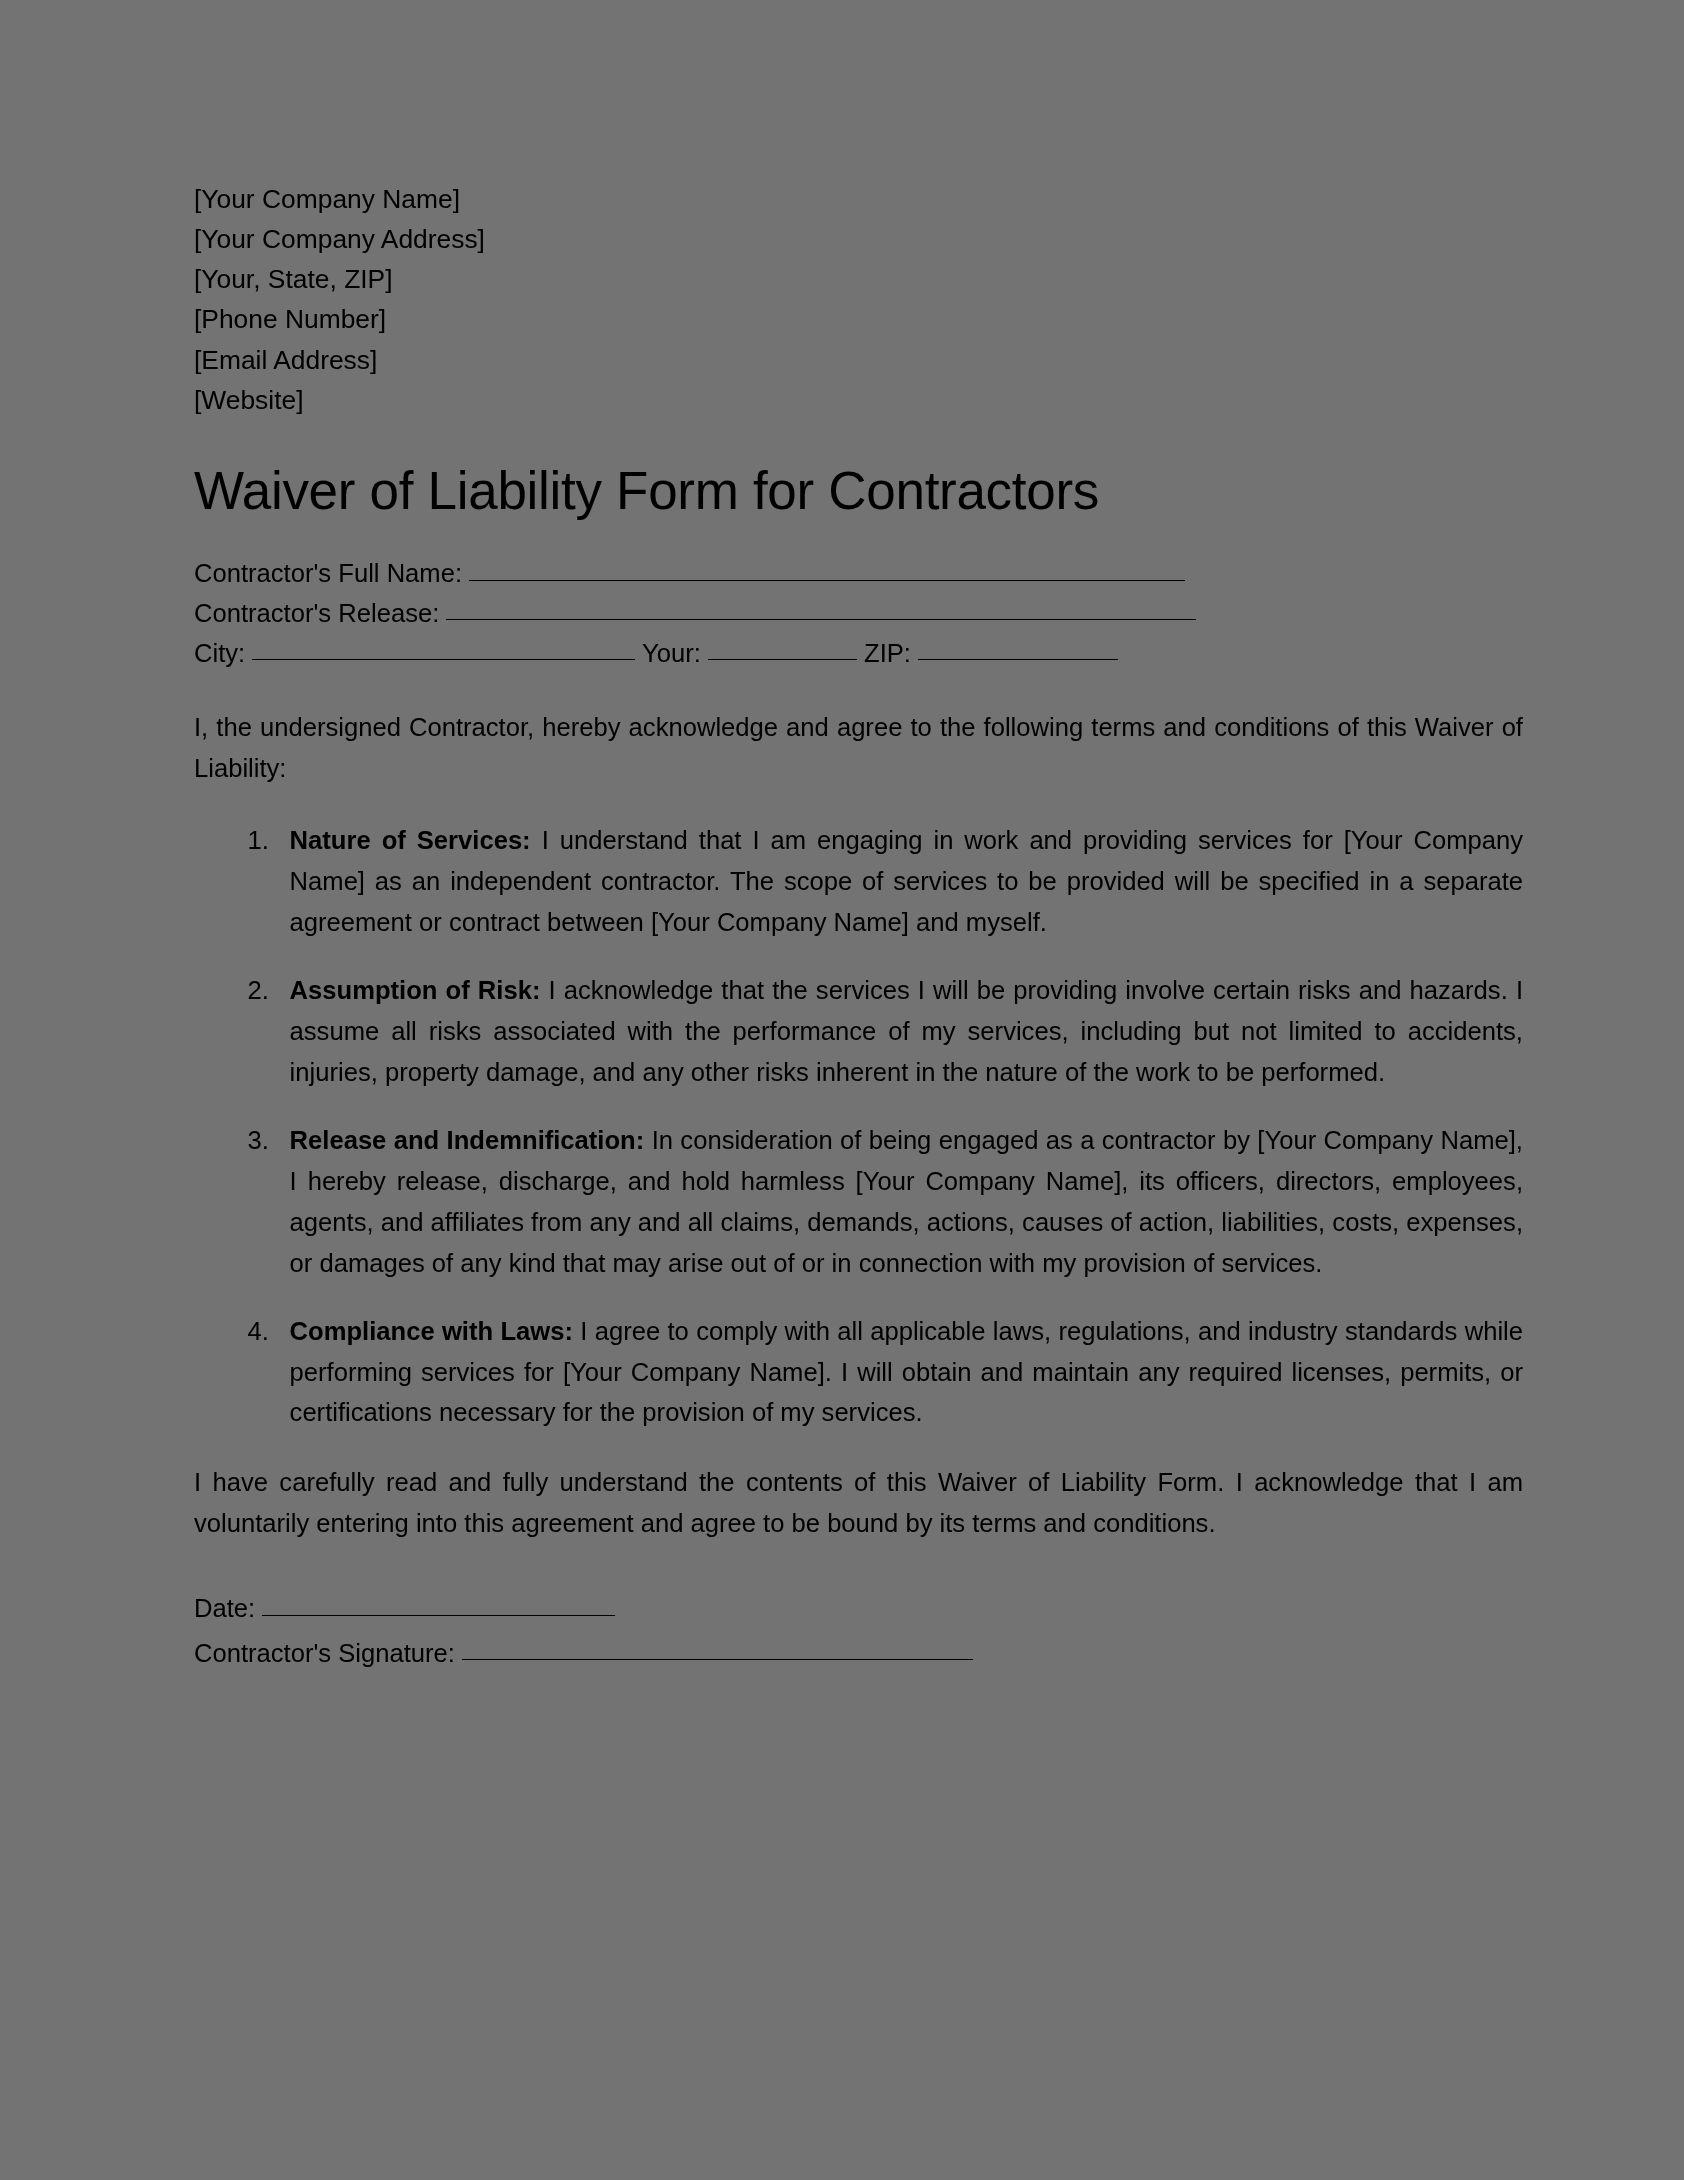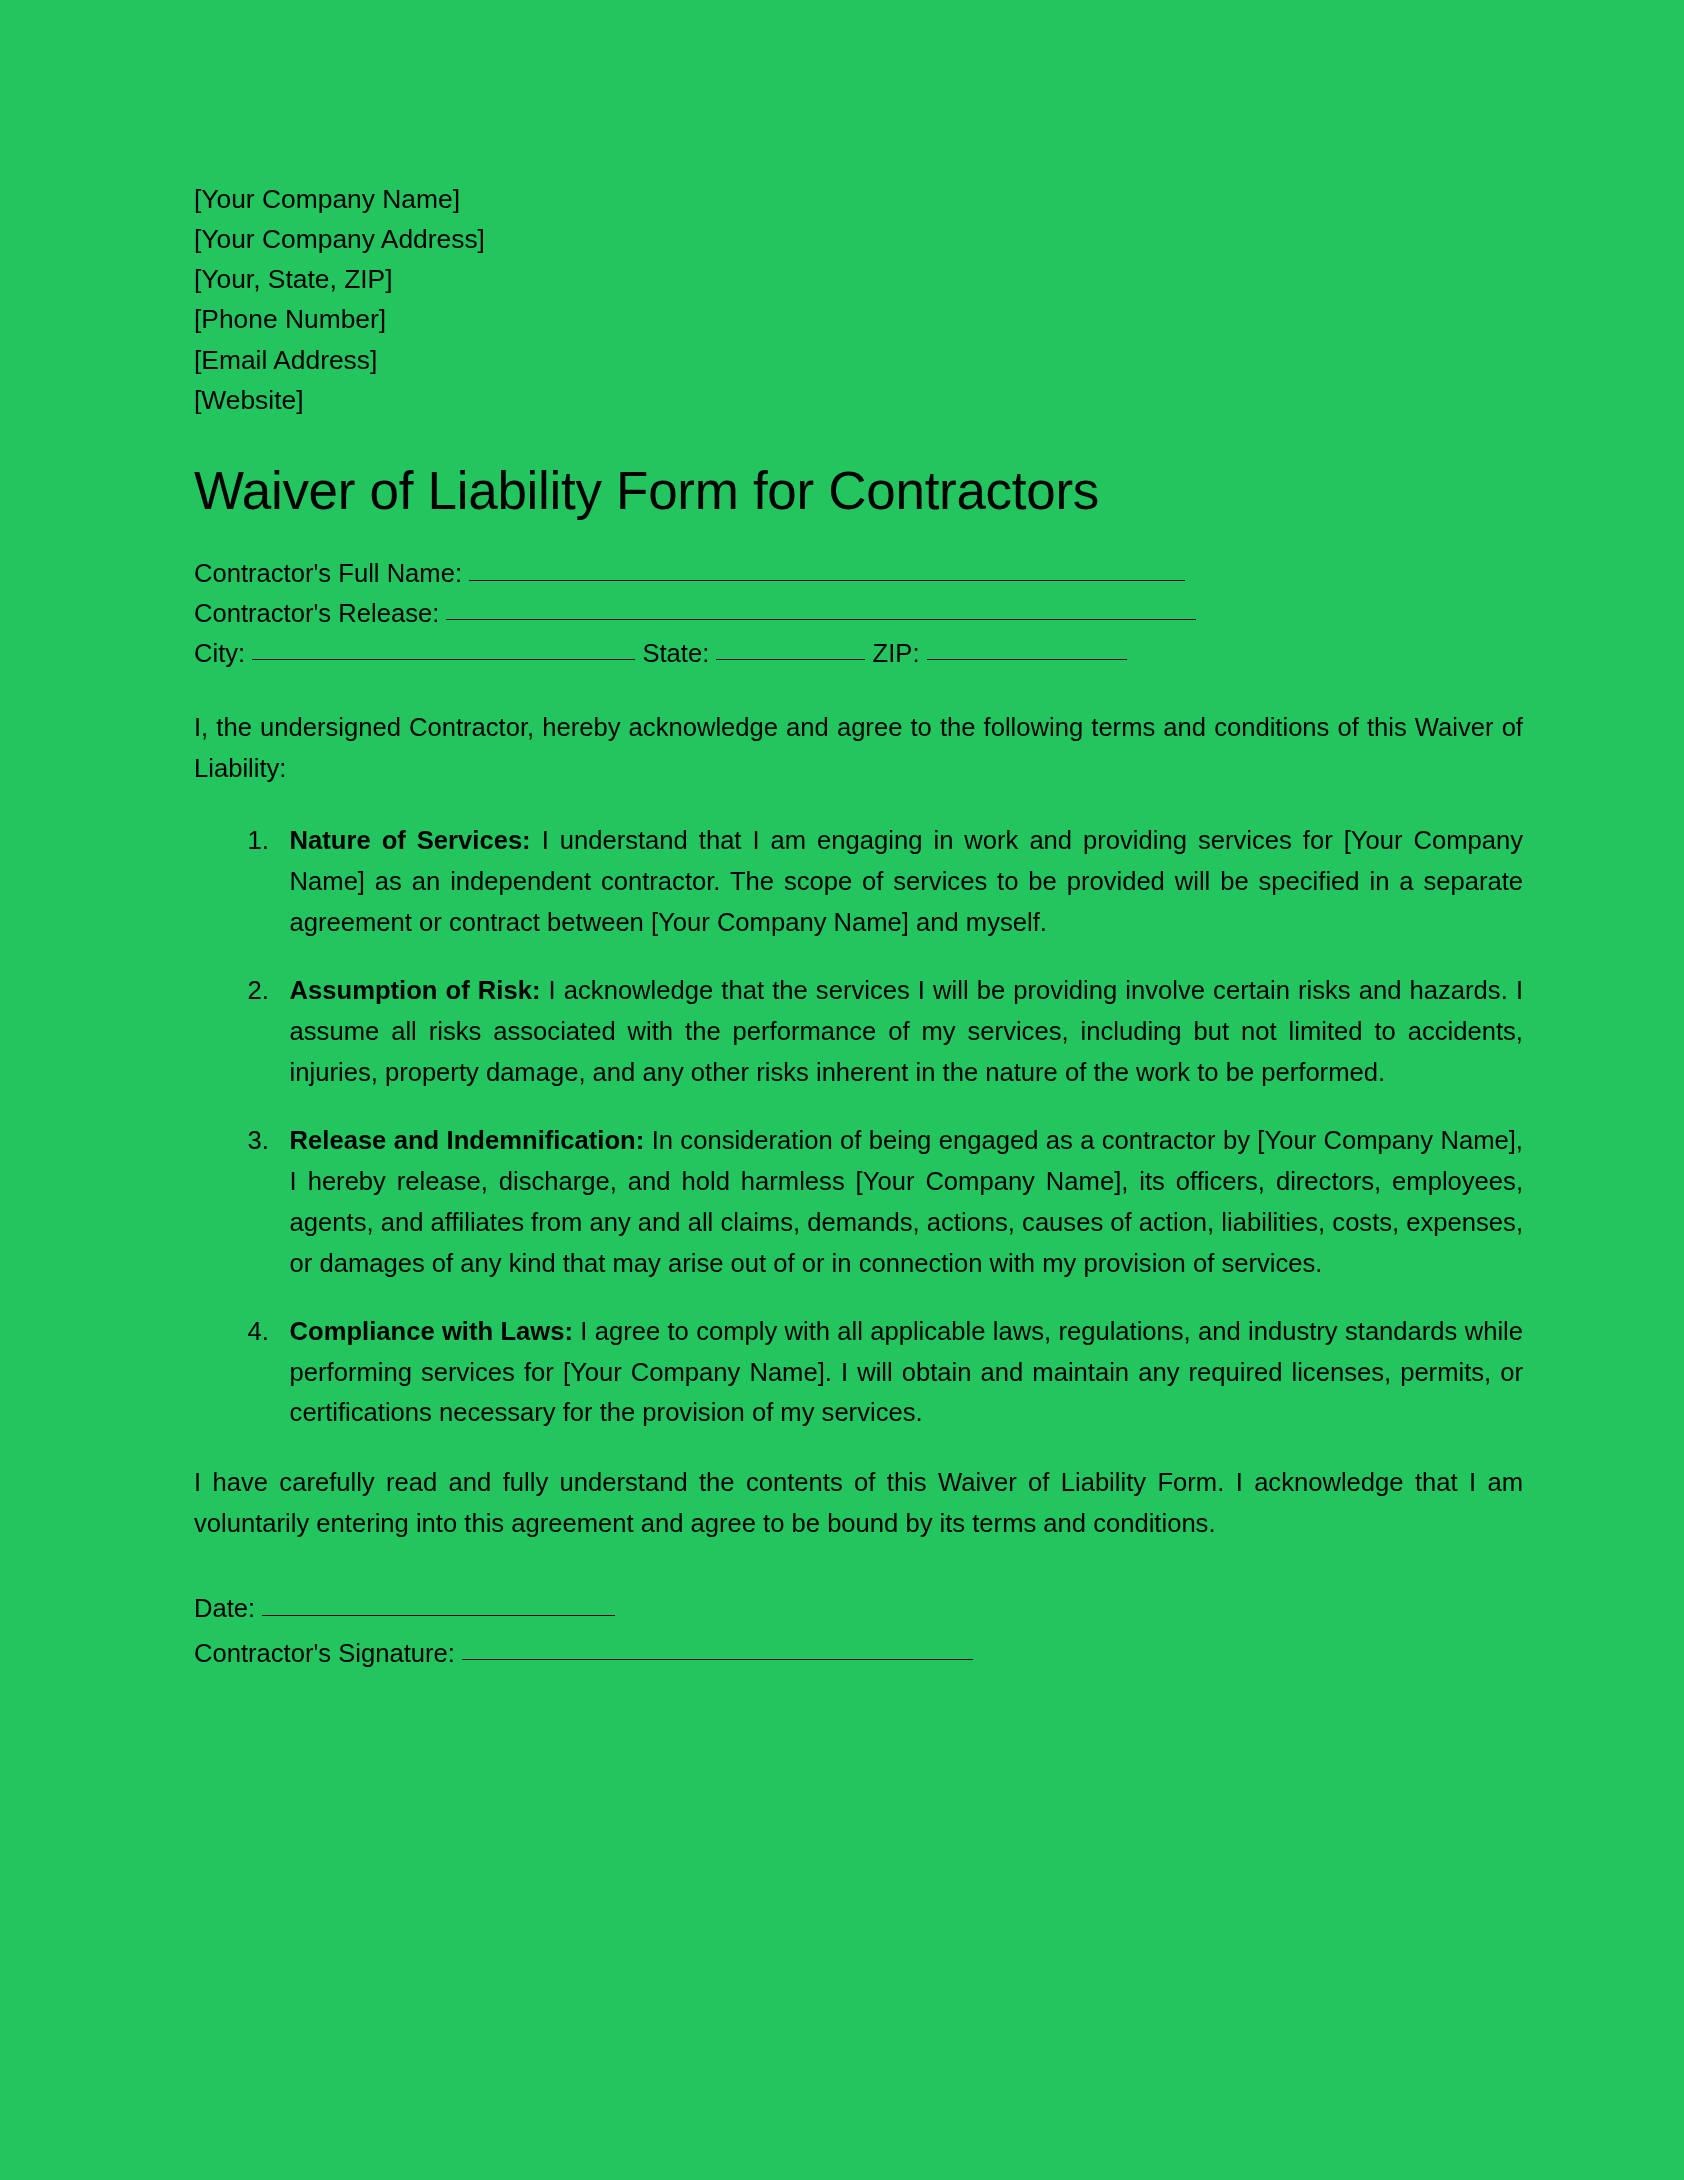--- a/index.html
+++ b/index.html
@@ -8,21 +8,21 @@
     background: #ffffff;
   }
   body {
     font-family: "Liberation Sans", sans-serif;
     color: #000000;
   }
   .page {
     width: 1685px;
     min-height: 2181px;
     box-sizing: border-box;
-    background: #22c55e;
+    background: #737373;
     margin: 0 auto;
     position: relative;
     padding: 179px 162px 102px 194px;
   }
   .letterhead {
     font-size: 26.4px;
     line-height: 1.52;
     margin-bottom: 39px;
   }
   .letterhead div {
@@ -107,21 +107,21 @@
       <span>Contractor's Full Name:</span>
       <span class="rule" style="width:716px"></span>
     </div>
     <div class="field-line">
       <span>Contractor's Release:</span>
       <span class="rule" style="width:750px"></span>
     </div>
     <div class="field-line">
       <span>City:</span>
       <span class="rule" style="width:383px"></span>
-      <span>State:</span>
+      <span>Your:</span>
       <span class="rule" style="width:149px"></span>
       <span>ZIP:</span>
       <span class="rule" style="width:200px"></span>
     </div>
   </div>
 
   <p class="intro">I, the undersigned Contractor, hereby acknowledge and agree to the following terms and conditions of this Waiver of Liability:</p>
 
   <ol class="clauses">
     <li>

